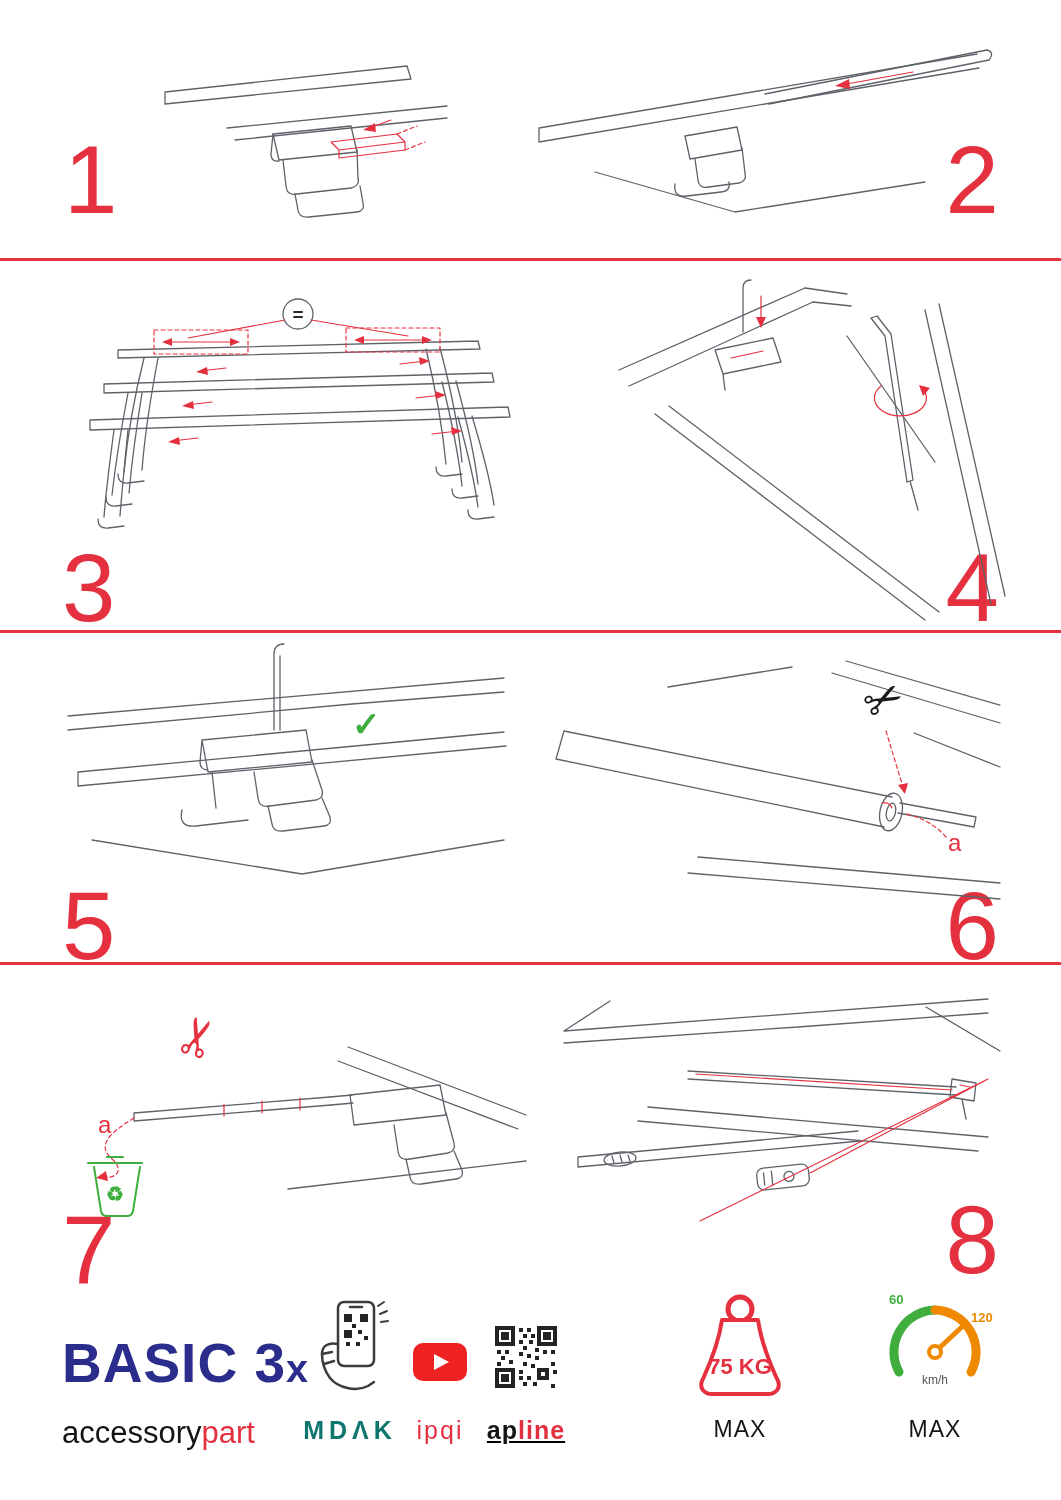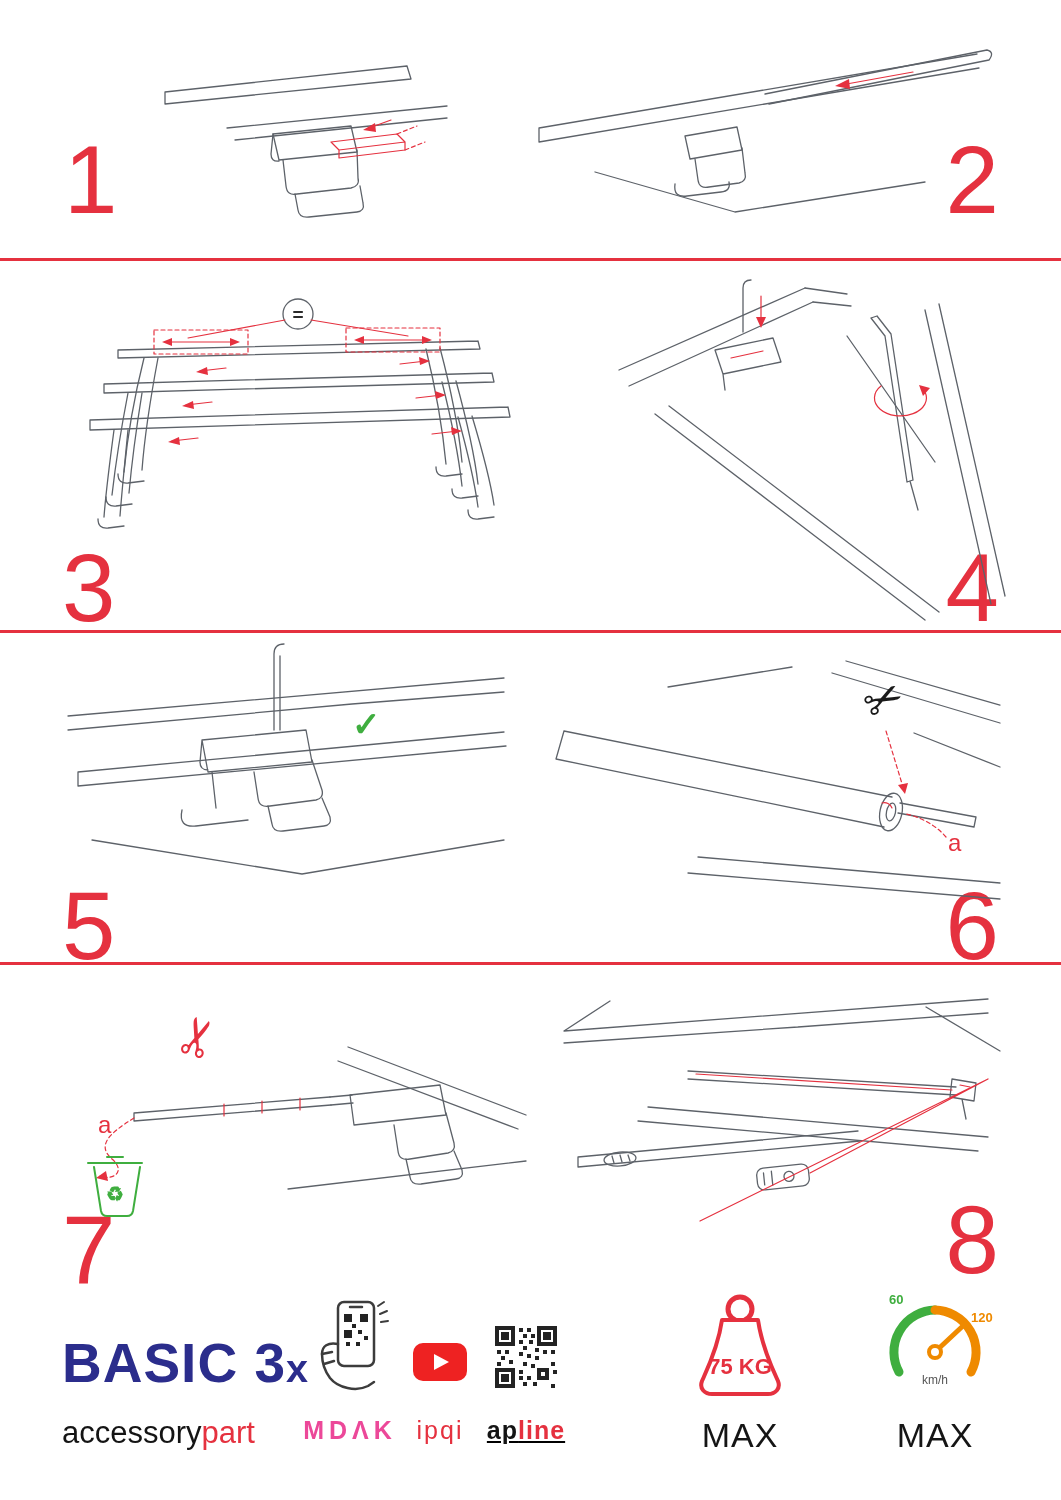--- a/index.html
+++ b/index.html
@@ -40,24 +40,24 @@
   .footer{position:absolute;top:1290px;left:0;width:1061px;height:210px;}
   .brand-block{position:absolute;left:62px;top:24px;width:250px;margin-top:22px;}
   .basic{font-size:55px;font-weight:bold;letter-spacing:1px;color:var(--navy);line-height:1;}
   .basic .basic-x{font-size:0.72em;}
   .accessorypart{margin-top:26px;font-size:31px;font-weight:normal;line-height:1;}
   .ap-black{color:#141414;}
   .ap-red{color:var(--accent_red);}
   .logo-group{position:absolute;top:0;height:200px;text-align:center;}
   .logo-icon{position:absolute;left:50%;transform:translateX(-50%);}
   .logo-label{position:absolute;top:128px;width:100%;text-align:center;line-height:1;}
-  .mdak{font-size:25px;font-weight:bold;letter-spacing:5px;color:#ec4899;}
+  .mdak{font-size:25px;font-weight:bold;letter-spacing:5px;color:#0f766e;}
   .ipqi{font-size:25px;letter-spacing:2px;color:var(--accent_red);}
   .apline{font-size:25px;font-weight:bold;letter-spacing:1px;text-decoration:underline;}
-  .maxlabel{font-size:34px;color:#151515;letter-spacing:1px;}
+  .maxlabel{font-size:23px;color:#151515;letter-spacing:1px;}
 </style>
 </head>
 <body>
 
 <div class="page">
 
   <div class="step-num" style="left:64px;top:132px">1</div>
   <div class="step-num right" style="right:62px;top:132px">2</div>
   <div class="step-num" style="left:62px;top:540px">3</div>
   <div class="step-num right" style="right:62px;top:540px">4</div>

